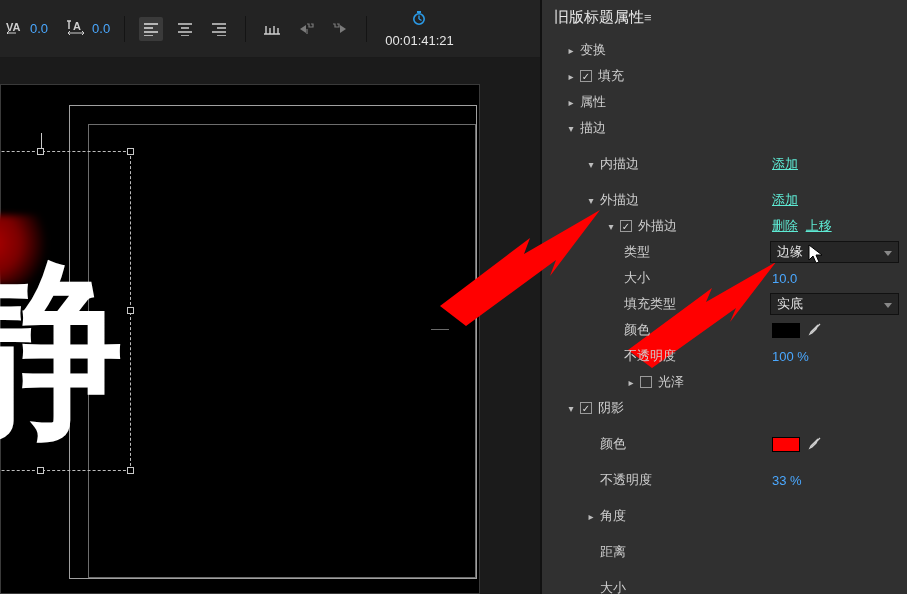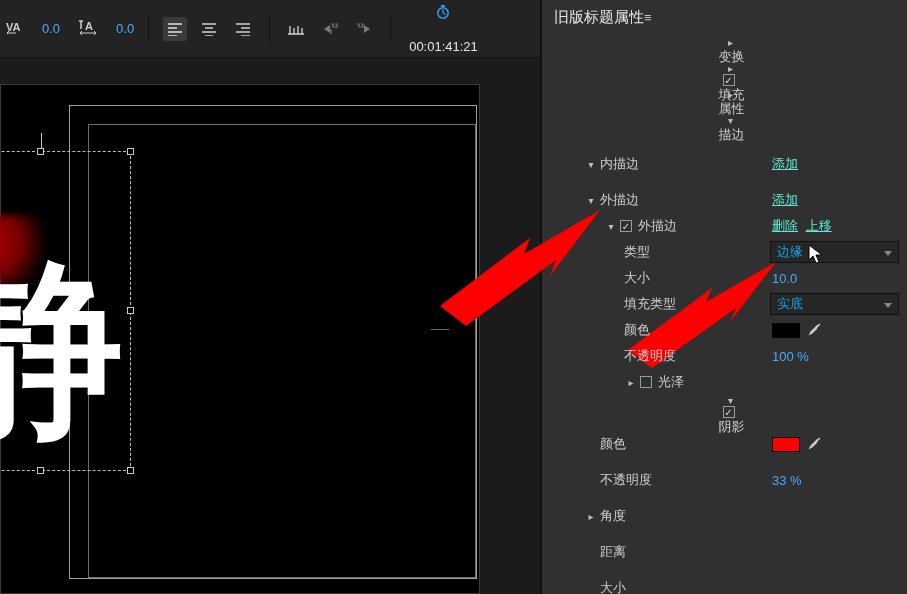--- a/index.html
+++ b/index.html
@@ -1,20 +1,20 @@
 <!DOCTYPE html>
 <html><head>
 <meta charset="utf-8">
 <style>
   * { box-sizing: border-box; margin: 0; padding: 0; }
   html, body { width: 907px; height: 594px; overflow: hidden; background:#232323; font-family: "Microsoft YaHei", "PingFang SC", Arial, sans-serif; color:#dcdcdc; font-size:13px; }
   .app { display:flex; width:907px; height:594px; }
   .left { width:540px; height:594px; background:#232323; position:relative; }
   .toolbar { height:58px; display:flex; align-items:center; padding-left:6px; gap:10px; border-bottom:1px solid #1a1a1a;}
-  .tool { display:flex; align-items:center; gap:16px; color:#4aa8ff; font-size:13px; }
+  .tool { display:flex; align-items:center; gap:4px; color:#4aa8ff; font-size:13px; }
   .tool .glyph { color:#cfcfcf; font-size:15px; }
   .sep { width:1px; height:26px; background:#141414; margin:0 4px;}
   .iconbtn { width:24px; height:24px; display:flex; align-items:center; justify-content:center; color:#cfcfcf; }
   .iconbtn.active { background:#3a3a3a; border-radius:2px;}
   .canvas-wrap { position:absolute; left:0; top:58px; right:0; bottom:0; background:#1b1b1b;}
   .canvas { position:absolute; left:0; top:26px; width:480px; height:510px; background:#000; border:1px solid #3a3a3a;}
   .frame-outer { position:absolute; left:68px; top:20px; width:408px; height:474px; border:1px solid #a0a0a0;}
   .frame-inner { position:absolute; left:18px; top:18px; right:0; bottom:0; border:1px solid #6d6d6d;}
   .ruler-tick { position:absolute; left:-30px; top:278px; width:30px; height:1px; background:#7a7a7a;}
   .ruler-tick2 { position:absolute; right:-18px; top:244px; width:18px; height:1px; background:#6a6a6a;}
@@ -22,30 +22,30 @@
   .selbox .h { position:absolute; width:7px; height:7px; background:#000; border:1px solid #c8c8c8;} .selbox .tm{left:50%;top:-4px;margin-left:-4px;} .selbox .tr{right:-4px;top:-4px;} .selbox .mr{right:-4px;top:50%;margin-top:-4px;} .selbox .bm{left:50%;bottom:-4px;margin-left:-4px;} .selbox .br{right:-4px;bottom:-4px;}
   .red-blob { position:absolute; left:-38px; top:130px; width:90px; height:70px; background:radial-gradient(circle at 30% 40%, #b00000 0%, #7a0000 40%, rgba(0,0,0,0) 75%); filter:blur(3px);}
   .bigchar { position:absolute; left:-60px; top:170px; font-size:190px; line-height:1; font-weight:900; color:#fff; letter-spacing:-6px; transform:scaleX(0.92);}
   .caret { position:absolute; left:40px; top:48px; width:1px; height:16px; background:#c8c8c8;}
   .arrow { position:absolute; pointer-events:none;}
   .right { flex:1; height:594px; background:#303030; border-left:2px solid #111; display:flex; flex-direction:column; }
   .panel-title { padding:8px 12px 10px; font-size:15px; color:#e6e6e6; display:flex; align-items:center; gap:0;}
   .panel-title .menu { font-size:13px; color:#bdbdbd;}
   .panel-body { flex:1; overflow:hidden; padding-left:4px;}
   .row { display:flex; align-items:center; height:26px; padding-right:8px; position:relative;}
-  .indent-1 { padding-left:18px;flex-direction:column;} .indent-2 { padding-left:38px;margin-top:10px;} .indent-3{padding-left:58px;} .indent-4{padding-left:78px;}
+  .indent-1 { padding-left:18px;} .indent-2 { padding-left:38px;margin-top:10px;} .indent-3{padding-left:58px;} .indent-4{padding-left:78px;}
   .twisty { display:inline-flex; width:14px; justify-content:center; color:#bdbdbd; font-size:10px; margin-right:2px;}
   .twisty.closed::before{content:"▸";} .twisty.open::before{content:"▾";}
   .chk { width:12px; height:12px; border:1px solid #9a9a9a; margin-right:6px; display:inline-flex; align-items:center; justify-content:center; font-size:10px; color:#dcdcdc;}
   .chk.on::before{content:"✓";}
   .lbl { color:#cfcfcf; flex:0 0 auto;}
   .val { position:absolute; left:226px; color:#4aa8ff; }
   .link { color:#5eead4; text-decoration:underline; cursor:pointer; }
   .link2 { margin-left:4px;}
-  .dd { position:absolute; left:224px; right:8px; height:22px; background:#262626; border:1px solid #111; display:flex; align-items:center; padding:0 6px; color:#0ea5e9;}
+  .dd { position:absolute; left:224px; right:8px; height:22px; background:#262626; border:1px solid #111; display:flex; align-items:center; padding:0 6px; color:#e5e5e5;}
   .dd::after { content:""; position:absolute; right:6px; top:9px; border-left:4px solid transparent; border-right:4px solid transparent; border-top:5px solid #888;}
   .swatch { position:absolute; left:226px; width:28px; height:15px; border:1px solid #000;}
   .eyedrop { position:absolute; left:262px; color:#cfcfcf; font-size:14px;}
   .cursor { position:absolute; pointer-events:none; z-index:50;}
   .timecode .clock { color:#2b9be8; font-size:14px; margin-right:2px;}
 </style>
 </head>
 <body>
 
 <div class="app">

